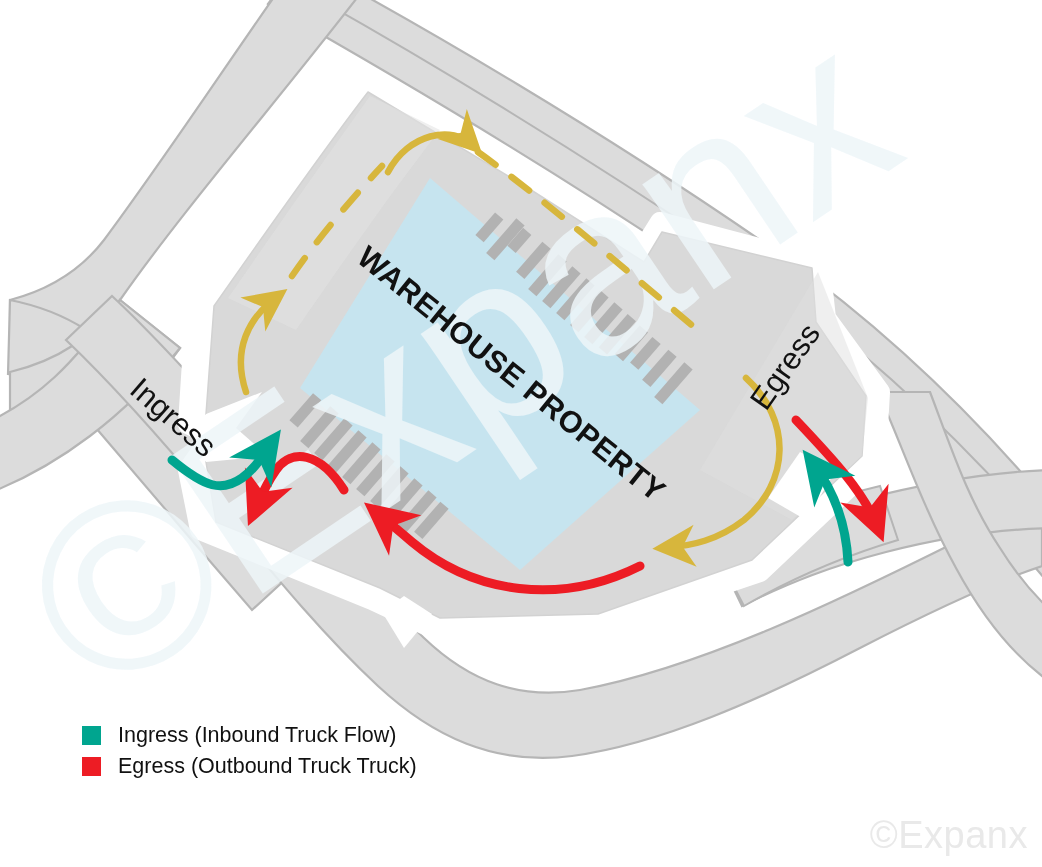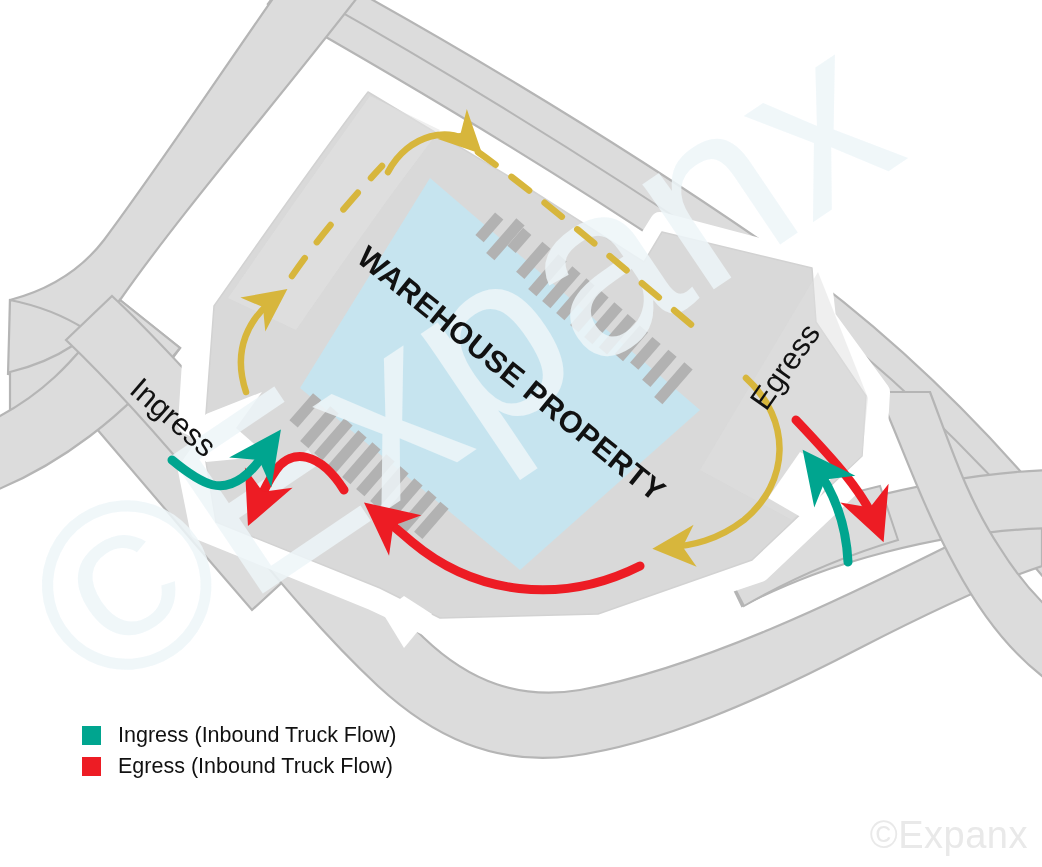--- a/index.html
+++ b/index.html
@@ -197,18 +197,18 @@
     </g>
   </svg>
 
   <div class="legend">
     <div class="legend-row">
       <span class="legend-sw" style="background:#00a58f"></span>
       <span class="legend-lbl">Ingress (Inbound Truck Flow)</span>
     </div>
     <div class="legend-row">
       <span class="legend-sw" style="background:#ed1c24"></span>
-      <span class="legend-lbl">Egress (Inbound Truck Flow)</span>
+      <span class="legend-lbl">Egress (Outbound Truck Truck)</span>
     </div>
   </div>
 
   <div class="wm-corner">©Expanx</div>
 </div>
 
 </body></html>

